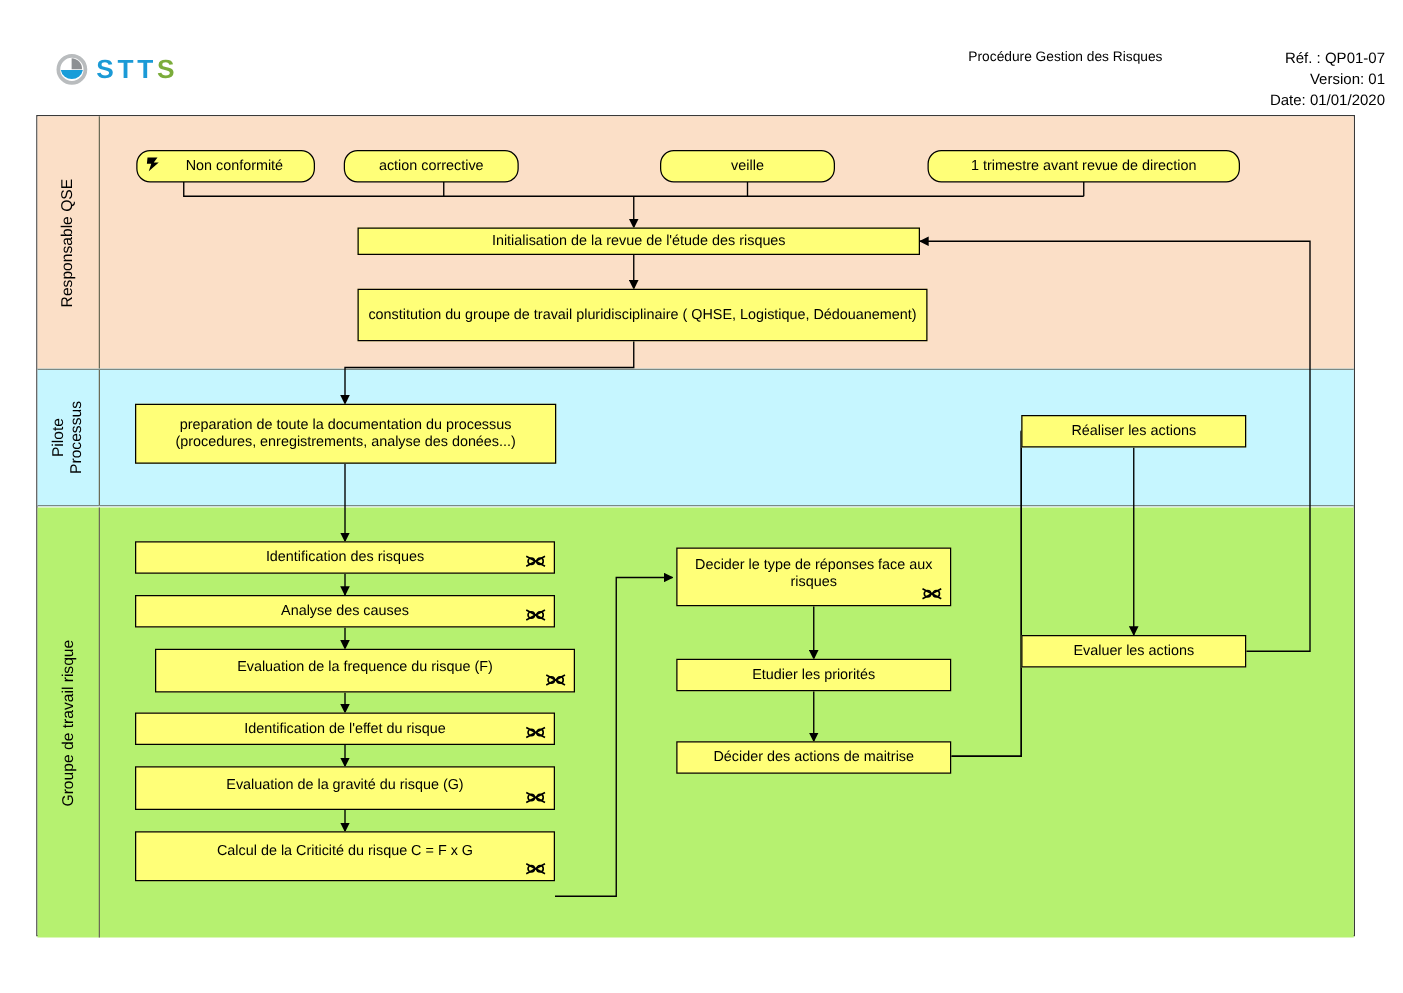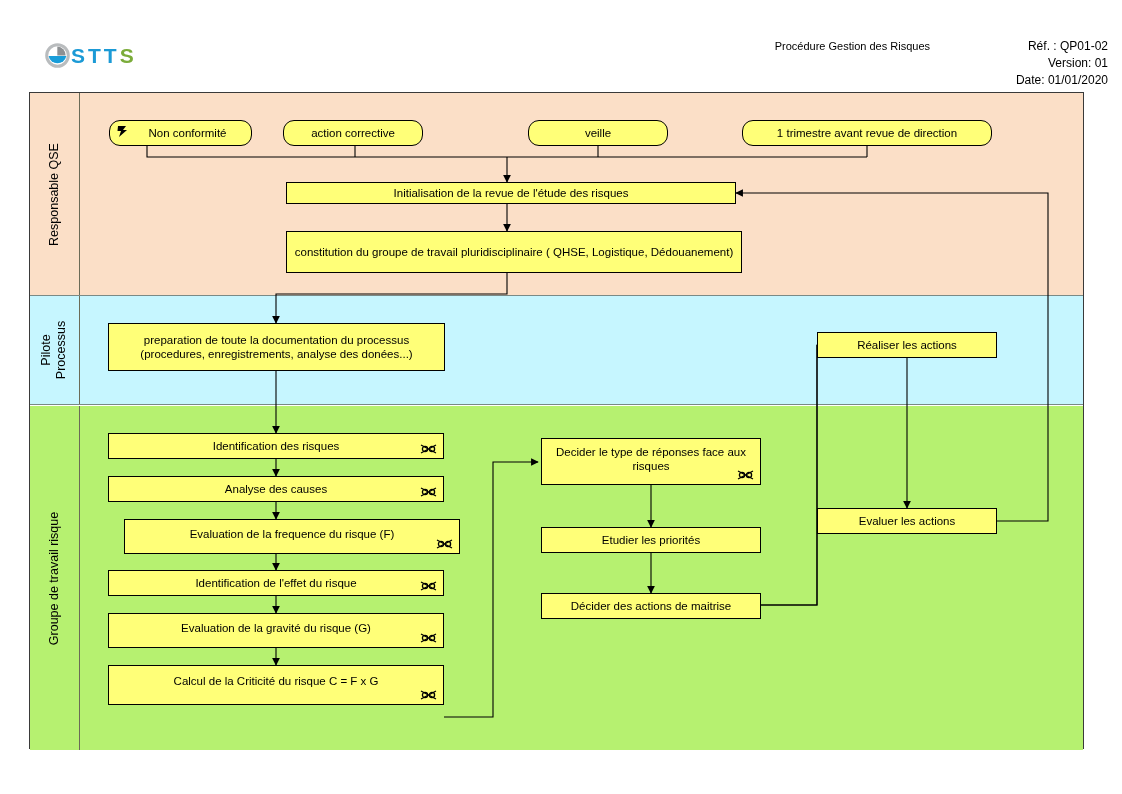--- a/index.html
+++ b/index.html
@@ -6,21 +6,21 @@
   body{
     width:1122px;height:794px;
     background:#ffffff;
     font-family:"Liberation Sans", sans-serif;
     color:#000;
     overflow:hidden;
     position:relative;
   }
   
   #header{position:absolute;left:0;top:0;width:1122px;height:92px;}
-  #logo{position:absolute;left:44px;top:40px;width:105px;height:30px;display:flex;align-items:center;}
+  #logo{position:absolute;left:44px;top:40px;width:105px;height:30px;display:flex;align-items:center;gap:6px;}
   #logo .mark{width:27px;height:27px;position:relative;flex:0 0 auto;}
   #logo .wordmark{font-size:21px;font-weight:bold;letter-spacing:3px;line-height:1;}
   #logo .wordmark .b{color:#1b9ad6;}
   #logo .wordmark .g{color:#7bac3a;}
   #doc-title{
     position:absolute;left:0;top:40px;width:930px;text-align:right;
     font-size:11px;
   }
   #meta{position:absolute;right:14px;top:38px;text-align:right;font-size:12px;line-height:17px;}
 
@@ -77,21 +77,21 @@
         <path d="M13.3 4.6 L13.3 13.4 L21.6 13.4 A8.5 8.5 0 0 0 13.3 4.6 Z" fill="#8d9093"></path>
         <path d="M4.6 13.9 A9 9 0 0 0 22.3 13.9 Z" fill="#199dd9"></path>
       </svg>
     </span>
     <span class="wordmark"><span class="b">STT</span><span class="g">S</span></span>
   </div>
 
   <div id="doc-title">Procédure Gestion des Risques</div>
 
   <div id="meta">
-    <div>Réf. : QP01-02</div>
+    <div>Réf. : QP01-07</div>
     <div>Version: 01</div>
     <div>Date: 01/01/2020</div>
   </div>
 </div>
 
 <div id="frame">
 
   <div class="lane" id="lane-qse">
     <div class="lane-head">
       <span>Responsable QSE</span>
@@ -157,21 +157,21 @@
 
   <div class="node round" style="left:79px;top:11px;width:143px;height:26px;">
     <span class="link-mark">
       <svg width="15" height="15" viewBox="0 0 15 15">
         <path d="M3 2 L11 2 L8 6 L12 6 L4 13 L6 7 L2.5 7 Z" fill="#000"></path>
       </svg>
     </span>
     <span class="txt" style="padding-left:14px;">Non conformité</span>
   </div>
 
-  <div class="node round" style="left:253px;top:11px;width:140px;height:26px;">
+  <div class="node round" style="left:245px;top:11px;width:140px;height:26px;">
     <span class="txt">action corrective</span>
   </div>
 
   <div class="node round" style="left:498px;top:11px;width:140px;height:26px;">
     <span class="txt">veille</span>
   </div>
 
   <div class="node round" style="left:712px;top:11px;width:250px;height:26px;">
     <span class="txt">1 trimestre  avant revue de direction</span>
   </div>

